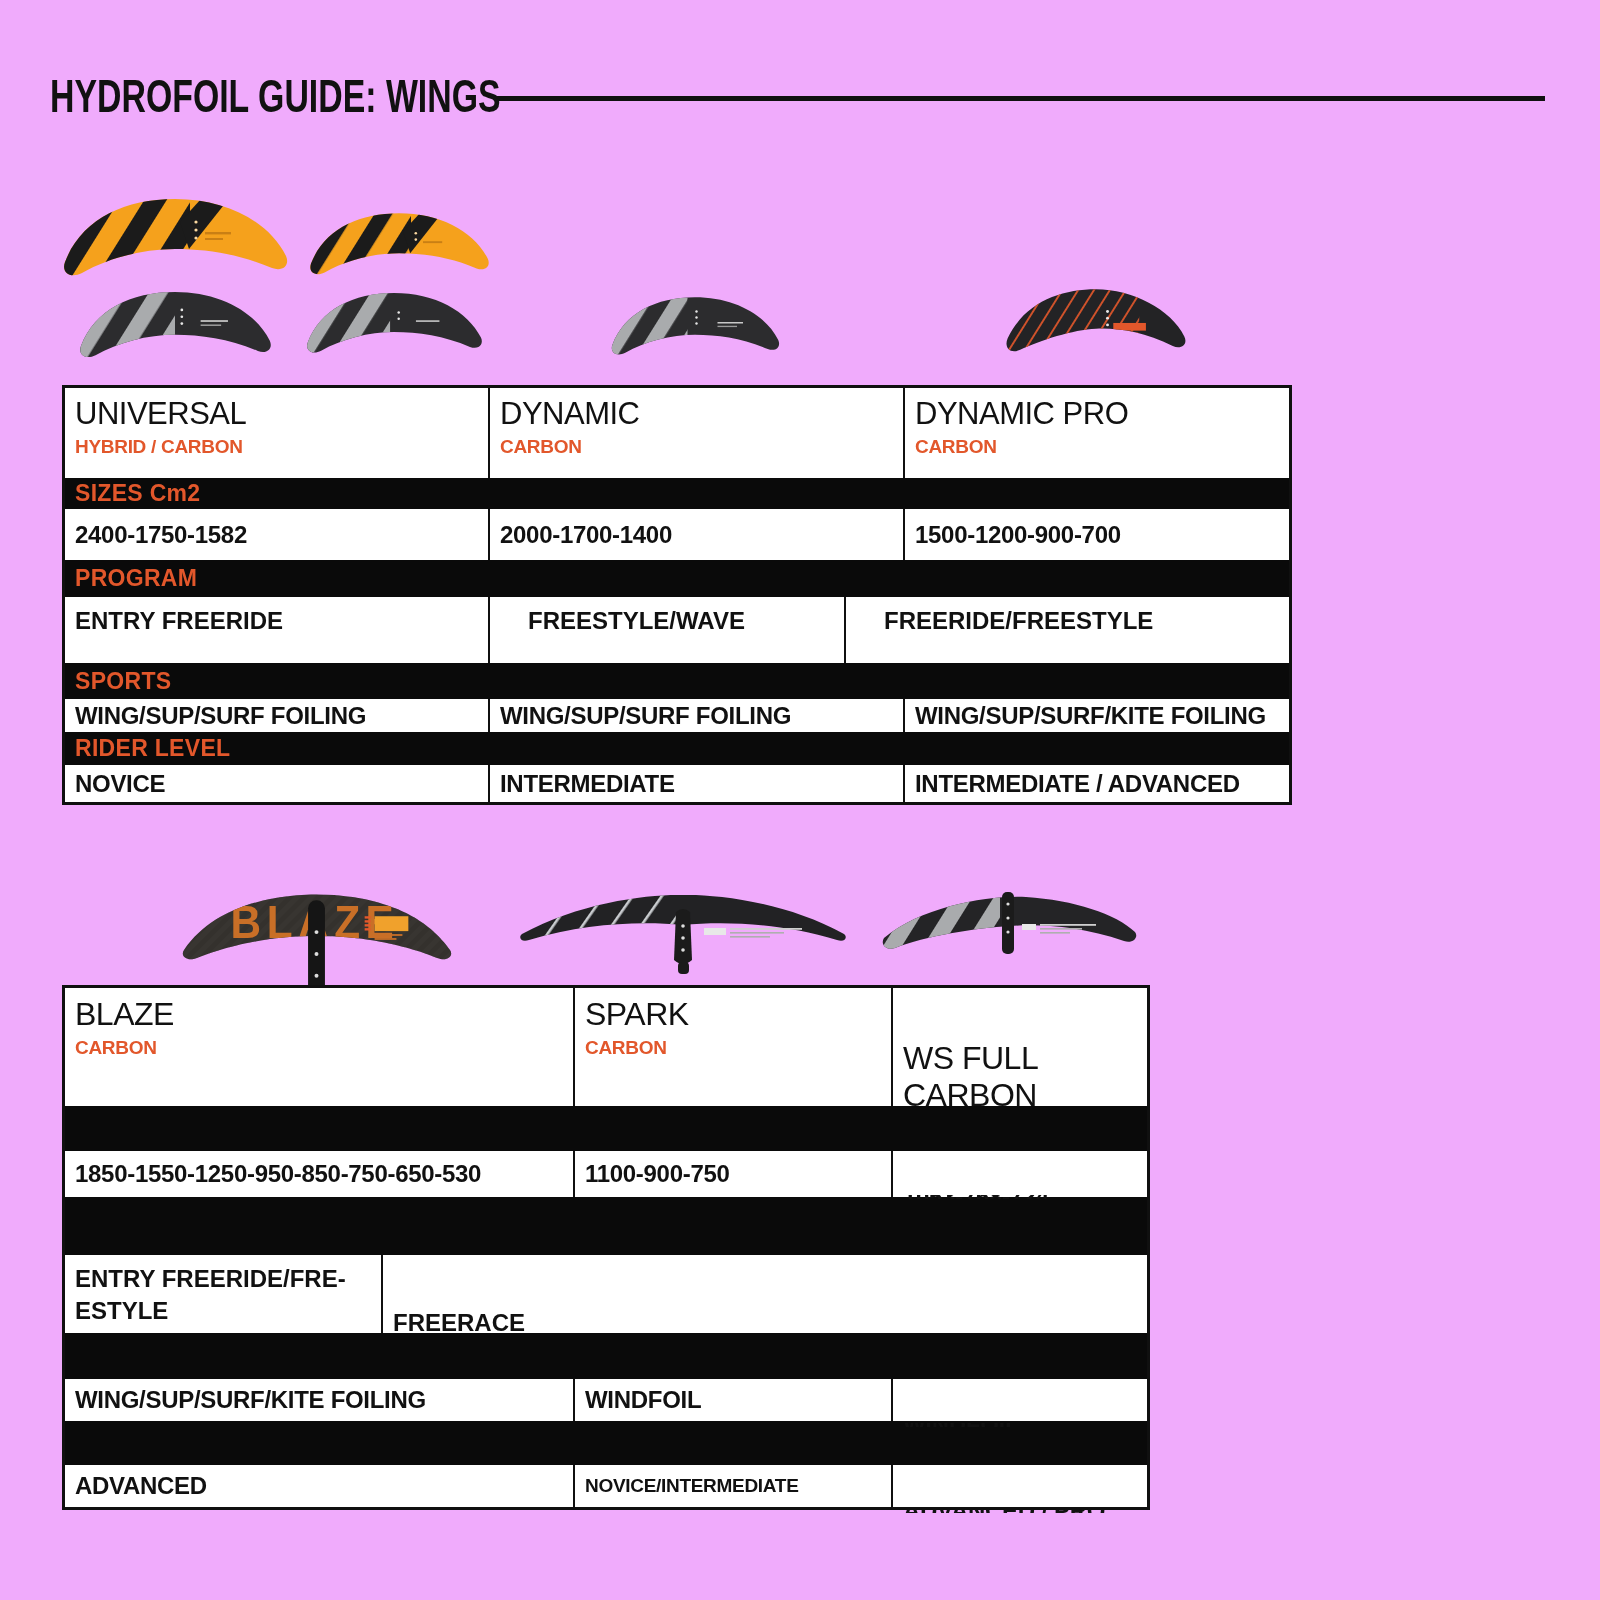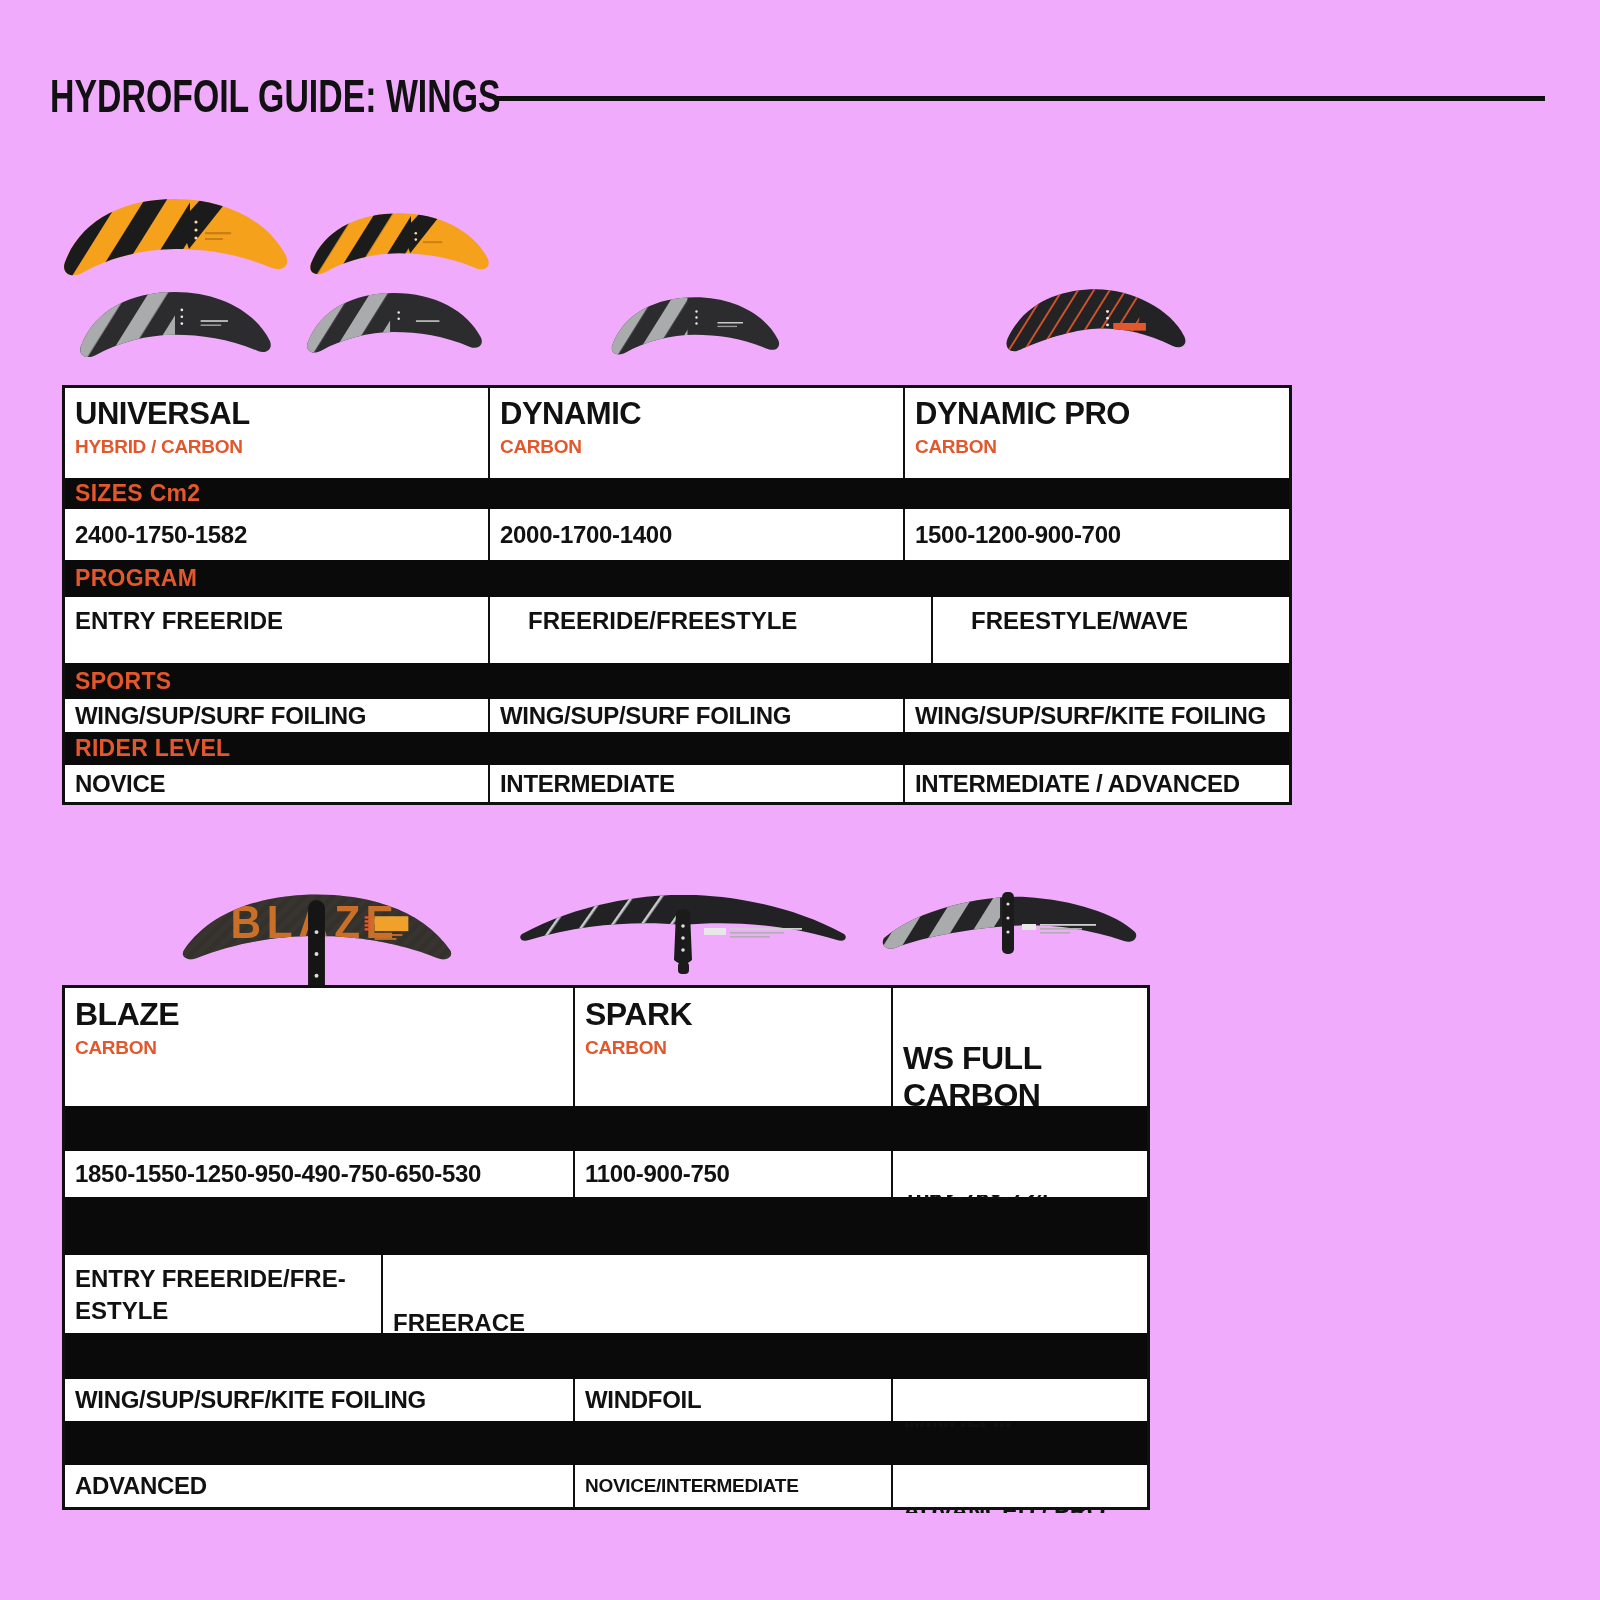--- a/index.html
+++ b/index.html
@@ -18,21 +18,21 @@
   .row{display:flex;width:100%;}
   .cell{box-sizing:border-box;border-right:2px solid #101010;padding:2px 10px;
         font-weight:700;overflow:hidden;}
   .cell:last-child{border-right:none;}
   .t1 .c1{width:425px;}  .t1 .c2{width:415px;}  .t1 .c3{flex:1;}
   .t2 .c1{width:510px;}  .t2 .c2{width:318px;}  .t2 .c3{flex:1;margin-top:44px;}
   .bar{background:#0A0A0A;color:#E2572B;font-weight:700;font-size:23px;
        display:flex;align-items:center;padding:0 10px;box-sizing:border-box;
        letter-spacing:0.3px;}
   .hrow .cell{padding-top:8px;display:block;}
-  .prod-name{font-size:31px;font-weight:700;letter-spacing:-0.5px;line-height:1.15;}
+  .prod-name{font-size:31px;font-weight:400;letter-spacing:-0.5px;line-height:1.15;}
   .t2 .prod-name{font-size:32px;}
   .prod-mat{font-size:19px;font-weight:700;color:#E2572B;margin-top:4px;letter-spacing:-0.3px;}
   .vrow .cell{display:flex;align-items:center;font-size:24px;letter-spacing:-0.3px;}
   .r-program .cell{display:block;padding-top:8px;font-size:24px;white-space:pre-line;line-height:1.35;}
   .t1 .hrow{height:90px;} .t1 .b-sizes{height:31px;} .t1 .r-sizes{height:51px;}
   .t1 .b-program{height:37px;} .t1 .r-program{height:66px;gap:28px;}
   .t1 .b-sports{height:36px;} .t1 .r-sports{height:33px;border-radius:7px;}
   .t1 .b-rider{height:33px;} .t1 .r-rider{height:37px;}
   .t2 .hrow{height:118px;} .t2 .b-sizes{height:45px;} .t2 .r-sizes{height:46px;}
   .t2 .b-program{height:58px;} .t2 .r-program{height:78px;}
@@ -183,22 +183,22 @@
     </div>
     <div class="bar b-sizes">SIZES Cm2</div>
     <div class="row vrow r-sizes">
       <div class="cell c1">2400-1750-1582</div>
       <div class="cell c2">2000-1700-1400</div>
       <div class="cell c3">1500-1200-900-700</div>
     </div>
     <div class="bar b-program">PROGRAM</div>
     <div class="row r-program">
       <div class="cell c1">ENTRY FREERIDE</div>
+      <div class="cell c3">FREESTYLE/WAVE</div>
       <div class="cell c2">FREERIDE/FREESTYLE</div>
-      <div class="cell c3">FREESTYLE/WAVE</div>
     </div>
     <div class="bar b-sports">SPORTS</div>
     <div class="row vrow r-sports">
       <div class="cell c1">WING/SUP/SURF FOILING</div>
       <div class="cell c2">WING/SUP/SURF FOILING</div>
       <div class="cell c3">WING/SUP/SURF/KITE FOILING</div>
     </div>
     <div class="bar b-rider">RIDER LEVEL</div>
     <div class="row vrow r-rider">
       <div class="cell c1">NOVICE</div>
@@ -291,21 +291,21 @@
         <div class="prod-name">SPARK</div>
         <div class="prod-mat">CARBON</div>
       </div>
       <div class="cell c3">
         <div class="prod-name">WS FULL CARBON</div>
         <div class="prod-mat">CARBON</div>
       </div>
     </div>
     <div class="bar b-sizes"></div>
     <div class="row vrow r-sizes">
-      <div class="cell c1">1850-1550-1250-950-490-750-650-530</div>
+      <div class="cell c1">1850-1550-1250-950-850-750-650-530</div>
       <div class="cell c2">1100-900-750</div>
       <div class="cell c3">1053-768-724</div>
     </div>
     <div class="bar b-program"></div>
     <div class="row r-program">
       <div class="cell c2">ENTRY FREERIDE/FRE-
 ESTYLE</div>
       <div class="cell c3">FREERACE</div>
     </div>
     <div class="bar b-sports"></div>

